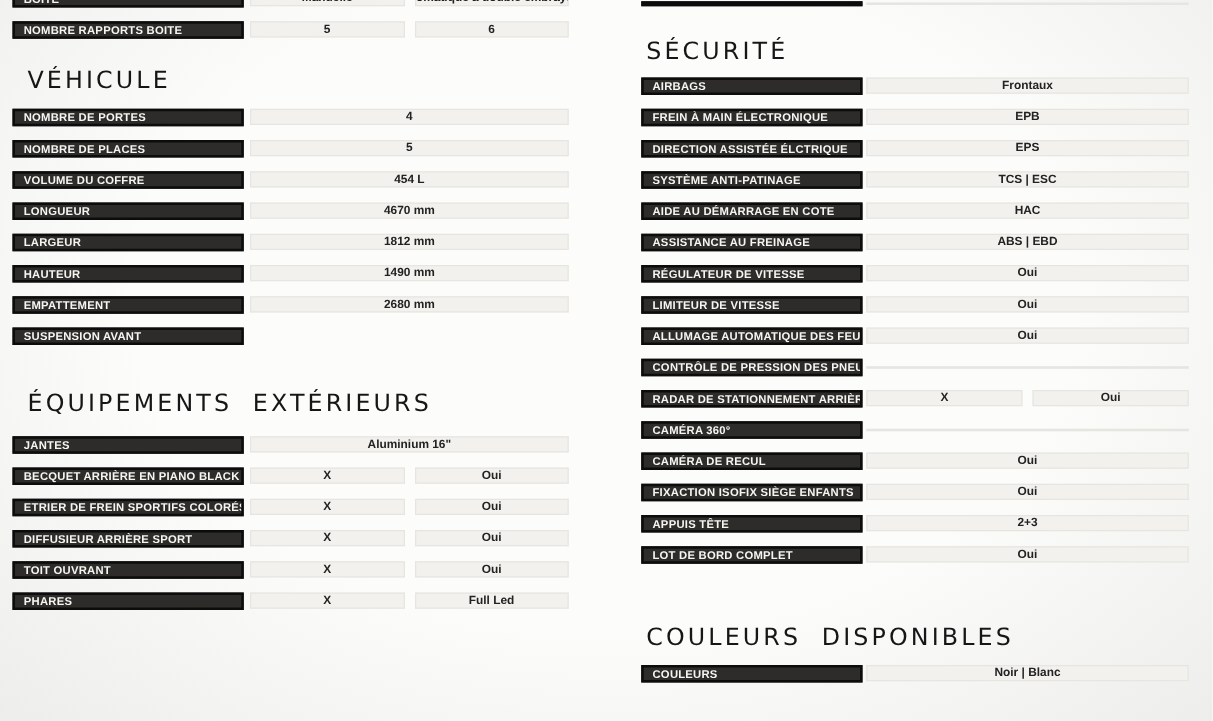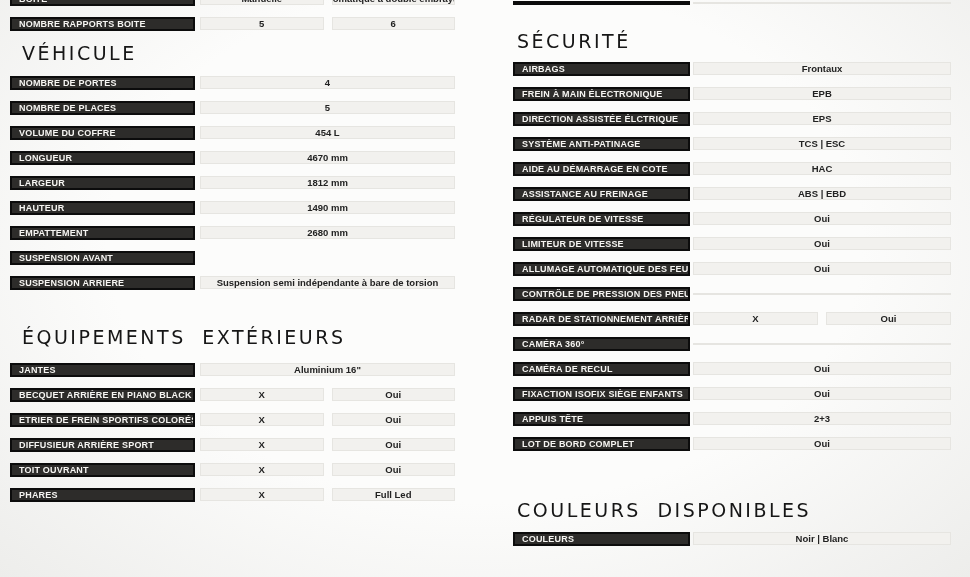--- a/index.html
+++ b/index.html
@@ -29,21 +29,21 @@
     font-size:9.5px;font-weight:bold;color:#222;white-space:nowrap;overflow:hidden;
   }
   .tick{flex:0 0 3px;background:var(--accent-tick,#431418)}
   .col-right .tick{background:#54171c}
 
   .section-title{
     font-family:"DejaVu Sans", sans-serif;font-weight:normal;
     font-size:19px;line-height:26px;color:var(--heading,#161616);
     letter-spacing:2.5px;word-spacing:8px;white-space:nowrap;
   }
-  .col-left .section-title{margin:7px 0 7px 12px}
+  .col-left .section-title{margin:18px 0 7px 12px}
   .col-left .section ~ .section .section-title{margin-top:32px;margin-bottom:10px}
   .col-right .section-title{margin:16px 0 5px 4px}
   .col-right .section ~ .section .section-title{margin-top:44px;margin-bottom:6px}
 
   .value-cell.overlap{justify-content:flex-start}
   .ov{position:absolute;font-size:9.5px;font-weight:bold;color:#222}
   .ov-x{left:24%;bottom:0}
   .ov-mid{left:53%;top:-1px;transform:translateX(-50%)}
   .ov-oui{left:72%;bottom:0}
 </style>
@@ -116,27 +116,20 @@
           <div class="row-label">EMPATTEMENT</div>
           <div class="row-values">
             <div class="value-cell">2680 mm</div>
           </div>
           <div class="tick"></div>
         </div>
         <div class="spec-row">
           <div class="row-label">SUSPENSION AVANT</div>
           <div class="tick"></div>
         </div>
-        <div class="spec-row">
-          <div class="row-label">SUSPENSION ARRIERE</div>
-          <div class="row-values">
-            <div class="value-cell">Suspension semi indépendante à bare de torsion</div>
-          </div>
-          <div class="tick"></div>
-        </div>
       </div>
       <div class="section">
         <div class="section-title">ÉQUIPEMENTS EXTÉRIEURS</div>
         <div class="spec-row">
           <div class="row-label">JANTES</div>
           <div class="row-values">
             <div class="value-cell">Aluminium 16"</div>
           </div>
           <div class="tick"></div>
         </div>

